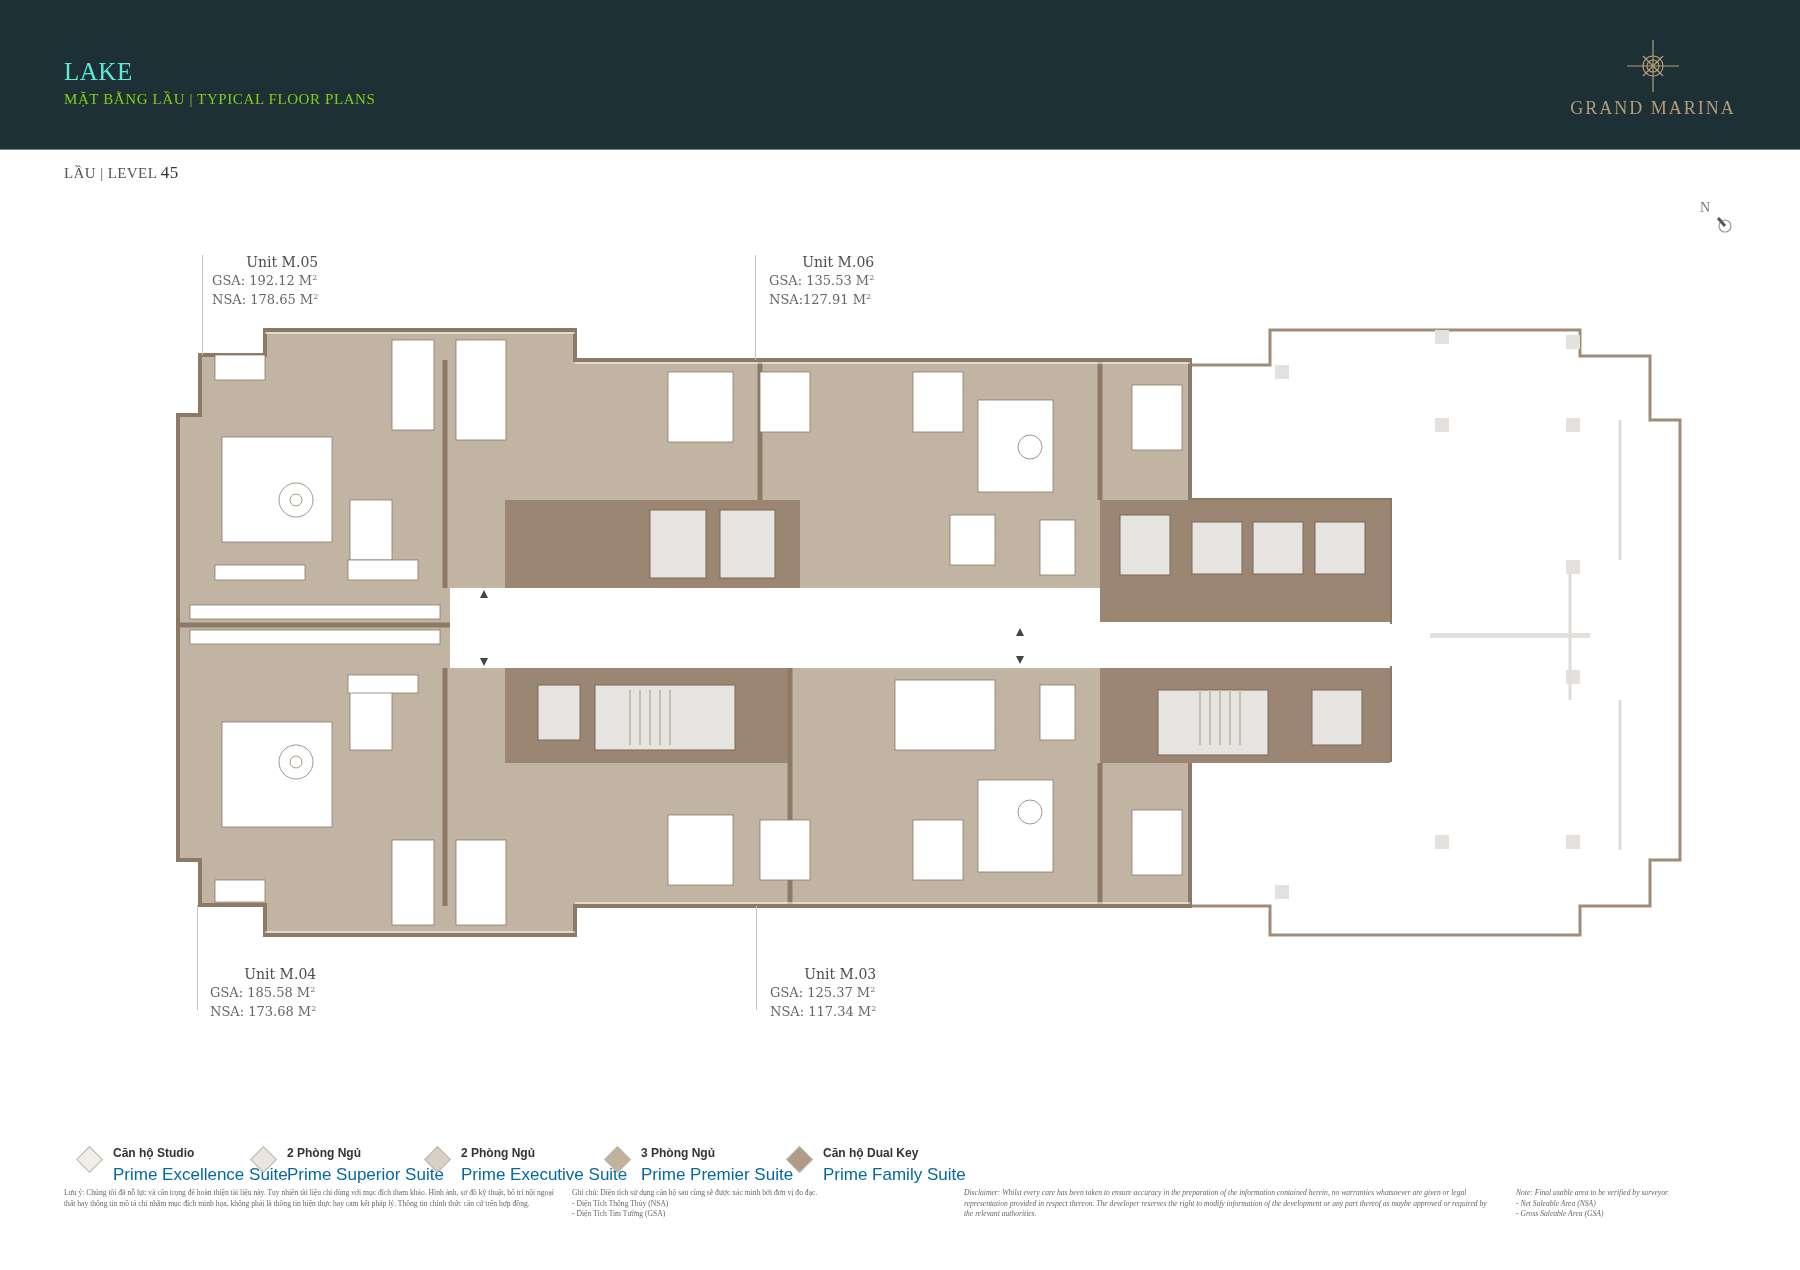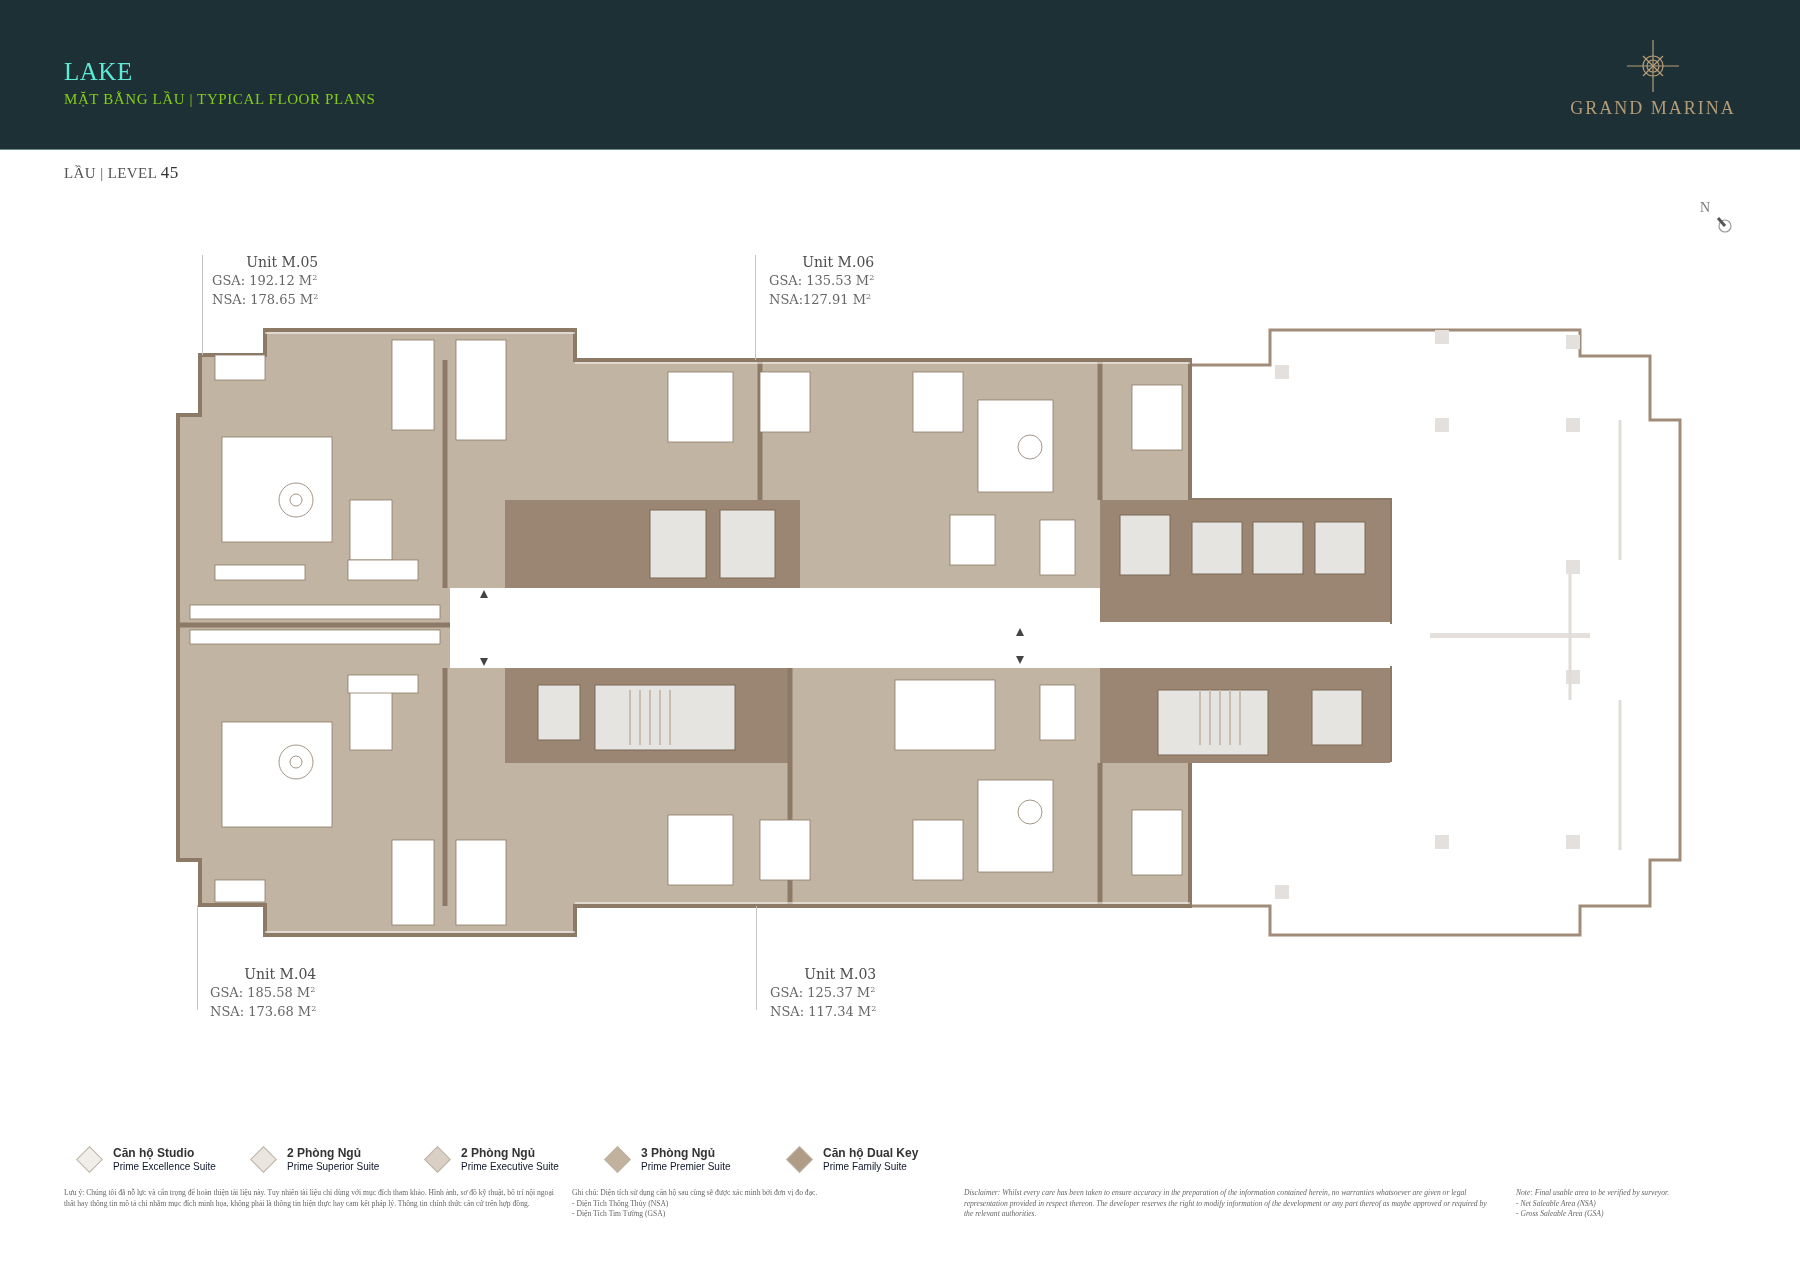--- a/index.html
+++ b/index.html
@@ -16,21 +16,21 @@
   .compass-n{position:absolute;left:0;top:0;font-family:"Liberation Serif",serif;font-size:14px;color:#777;}
   .plan{position:absolute;left:0;top:0;}
   .unit-label{position:absolute;font-family:"DejaVu Serif",serif;color:#5a5a5a;line-height:16px;}
   .unit-label .name{font-size:14px;color:#4d4d4d;text-align:right;}
   .unit-label .area{font-size:13px;color:#666;}
   .unit-label sup{font-size:8px;}
   .leader{position:absolute;width:1px;background:#c4c4c4;}
   .legend{position:absolute;top:1146px;display:flex;align-items:flex-start;font-family:Liberation Sans, sans-serif;}
   .legend .sw{width:17px;height:17px;transform:rotate(45deg);margin:4px 14px 0 4px;border:1px solid #bcb4a8;}
   .legend .l1{font-size:12px;color:#333;font-weight:bold;line-height:14px;}
-  .legend .l2{font-size:10px;color:#0f172a;line-height:14px;}
+  .legend .l2{font-size:17px;color:#0369a1;line-height:14px;margin-top:8px;}
   .note{position:absolute;top:1188px;font-family:"Liberation Serif",serif;font-size:7.6px;line-height:10.5px;color:#666;}
   .note.it{font-style:italic;}
 </style>
 </head>
 <body>
 
 <div class="header">
   <div class="title">LAKE</div>
   <div class="subtitle">MẶT BẰNG LẦU  |  TYPICAL FLOOR PLANS</div>
   <div class="logo">

